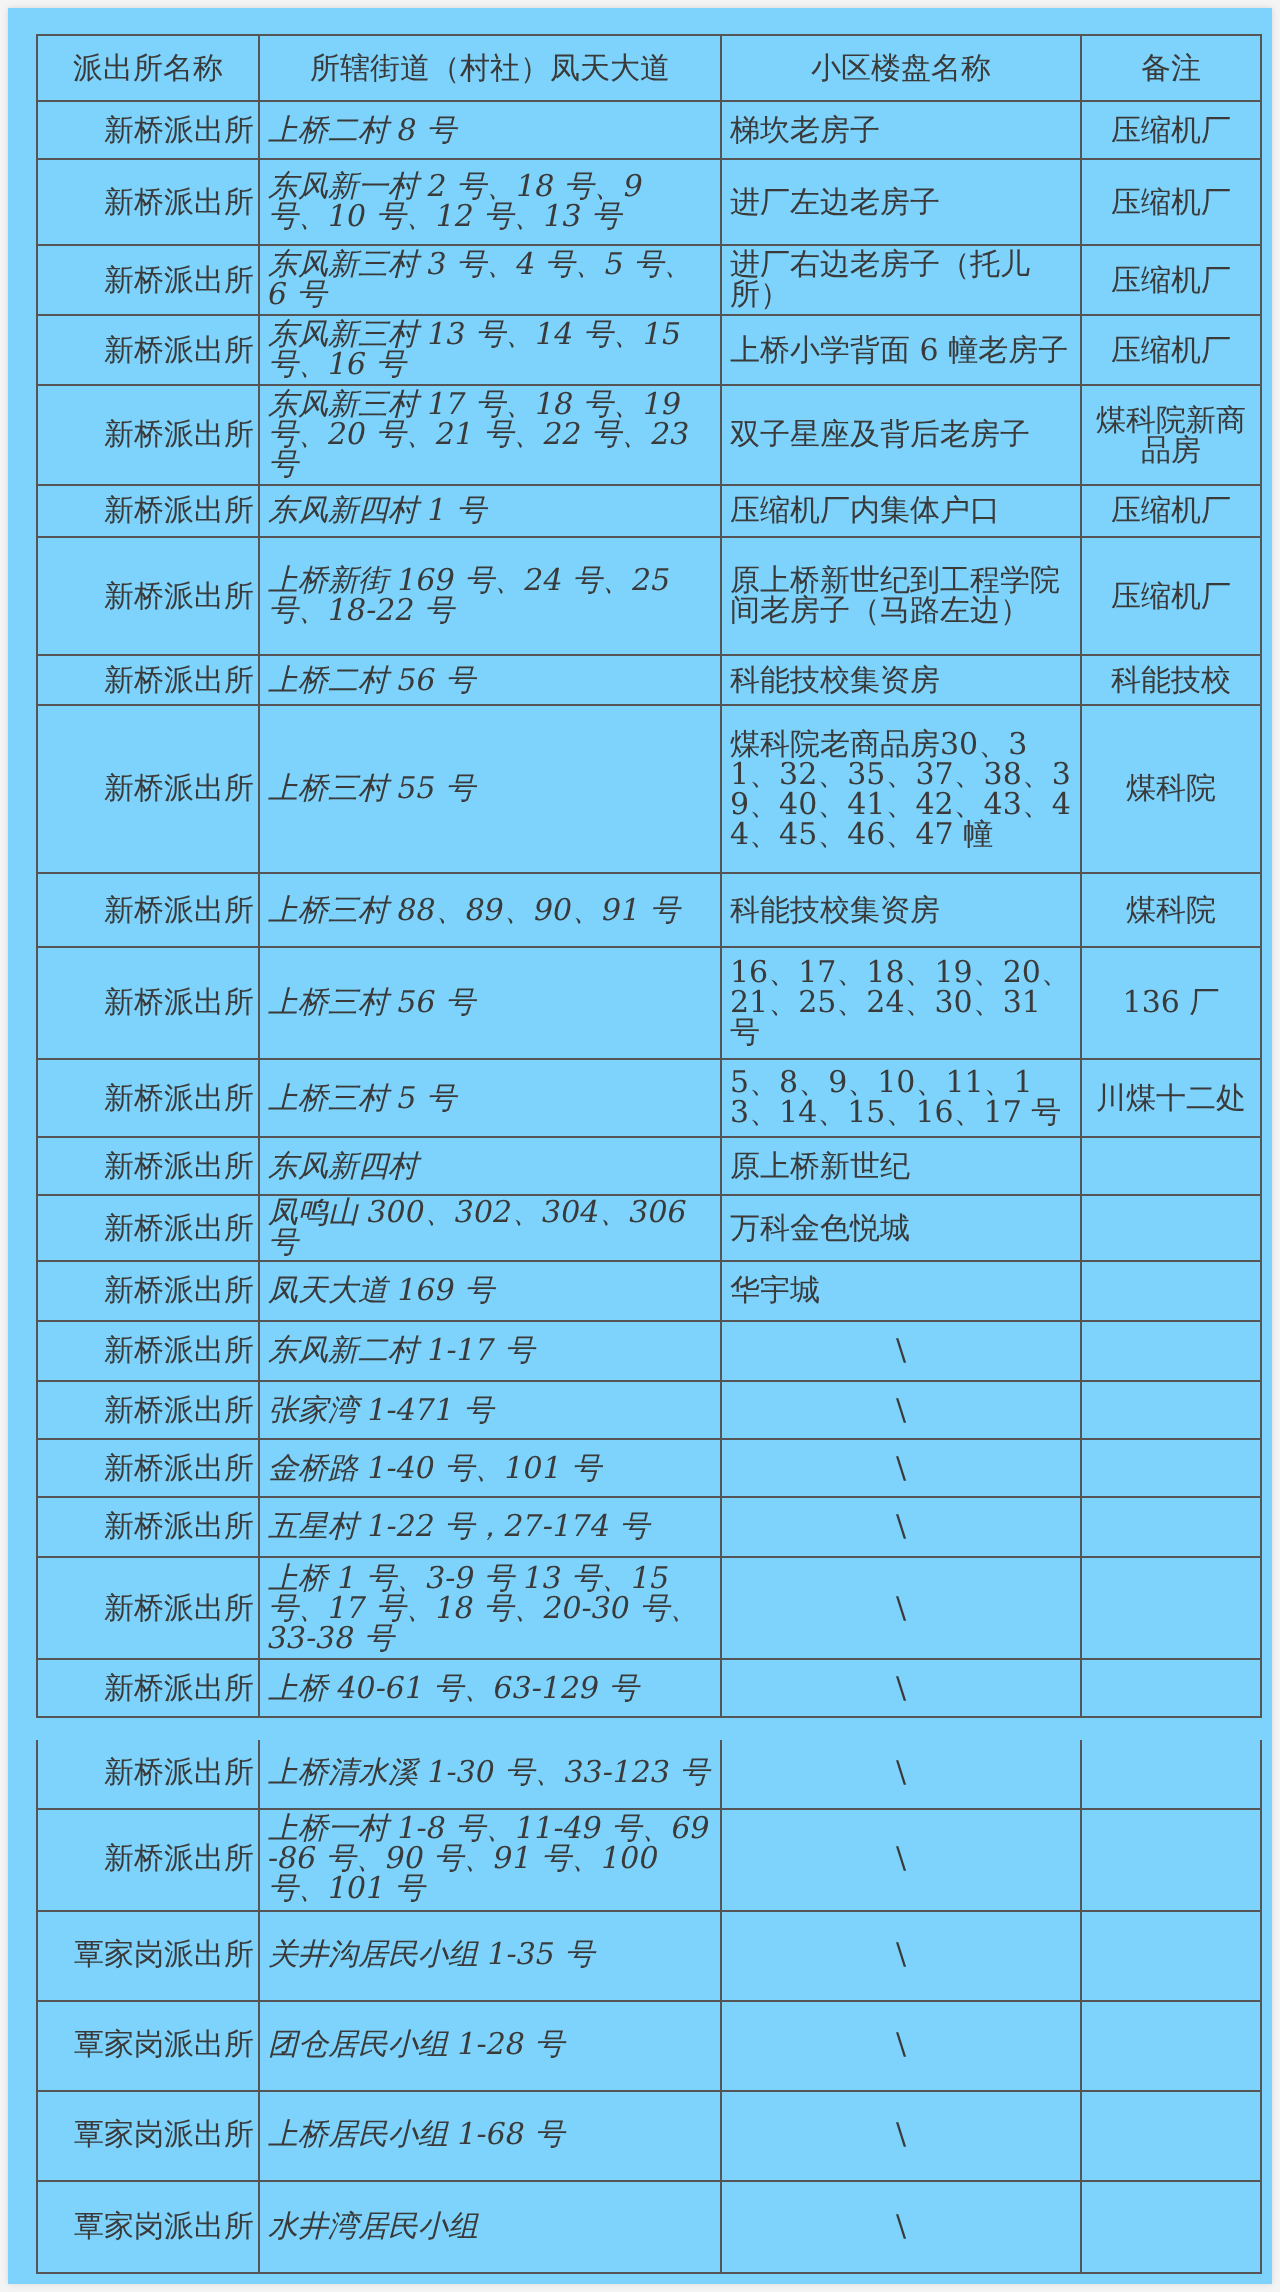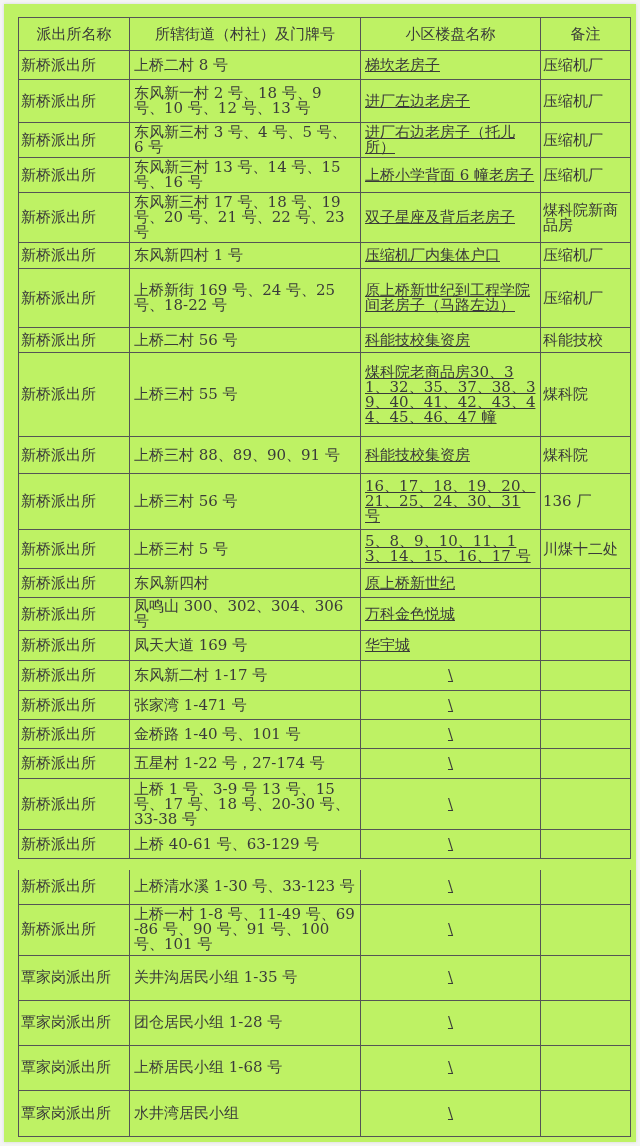--- a/index.html
+++ b/index.html
@@ -3,56 +3,56 @@
 <meta charset="utf-8">
 <style>
   html, body { margin: 0; padding: 0; }
   body {
     width: 640px; height: 1146px; background: #f4f4f4;
     font-family: "DejaVu Serif", "Liberation Serif", serif;
     color: #333; position: relative; overflow: hidden;
   }
   .page {
     position: absolute; left: 4px; top: 4px; width: 632px; height: 1138px;
-    background: #bef264; box-shadow: 0 0 3px rgba(0,0,0,0.12);
+    background: #7dd3fc; box-shadow: 0 0 3px rgba(0,0,0,0.12);
   }
   .tbl {
     position: absolute; left: 14px; width: 612px;
     border-collapse: collapse; table-layout: fixed;
   }
   .tbl td {
     border: 1px solid #555; padding: 0 4px; font-size: 15px;
     line-height: 15px; vertical-align: middle; overflow: hidden;
     color: #3a3a3a; letter-spacing: 0;
   }
-  .tbl td.c1 { text-align: left; padding: 0 2px; }
-  .tbl td.c4 { padding: 0 2px; border-left-color: #999; }
-  .tbl td.c3 { word-break: break-all; text-decoration: underline; }
-  .tbl td.c2 { word-break: break-all; }
+  .tbl td.c1 { text-align: right; padding: 0 2px; }
+  .tbl td.c4 { text-align: center; padding: 0 2px; border-left-color: #999; }
+  .tbl td.c3 { word-break: break-all; }
+  .tbl td.c2 { word-break: break-all; font-style: italic; }
   .tbl td.slash { text-align: center; }
   .tbl tr.hdr td { text-align: center; font-size: 15px; }
   #t1 { top: 13px; }
   #t2 { top: 866px; }
   #t2 tr:first-child td { border-top: none; }
 </style>
 </head>
 <body>
 
 <div class="page">
   <table class="tbl" id="t1">
     <colgroup>
         <col style="width:111px">
         <col style="width:231px">
         <col style="width:180px">
         <col style="width:90px">
       </colgroup>
     <tbody id="t1-body">
       <tr class="hdr" style="height:33px">
         <td class="c1">派出所名称</td>
-        <td>所辖街道（村社）及门牌号</td>
+        <td>所辖街道（村社）凤天大道</td>
         <td>小区楼盘名称</td>
         <td class="c4">备注</td>
       </tr>
     <tr style="height: 29px;">
           <td class="c1">新桥派出所</td>
           <td class="c2">上桥二村 8 号</td>
           <td class="c3">梯坎老房子</td>
           <td class="c4">压缩机厂</td>
         </tr>
         <tr style="height: 43px;">

